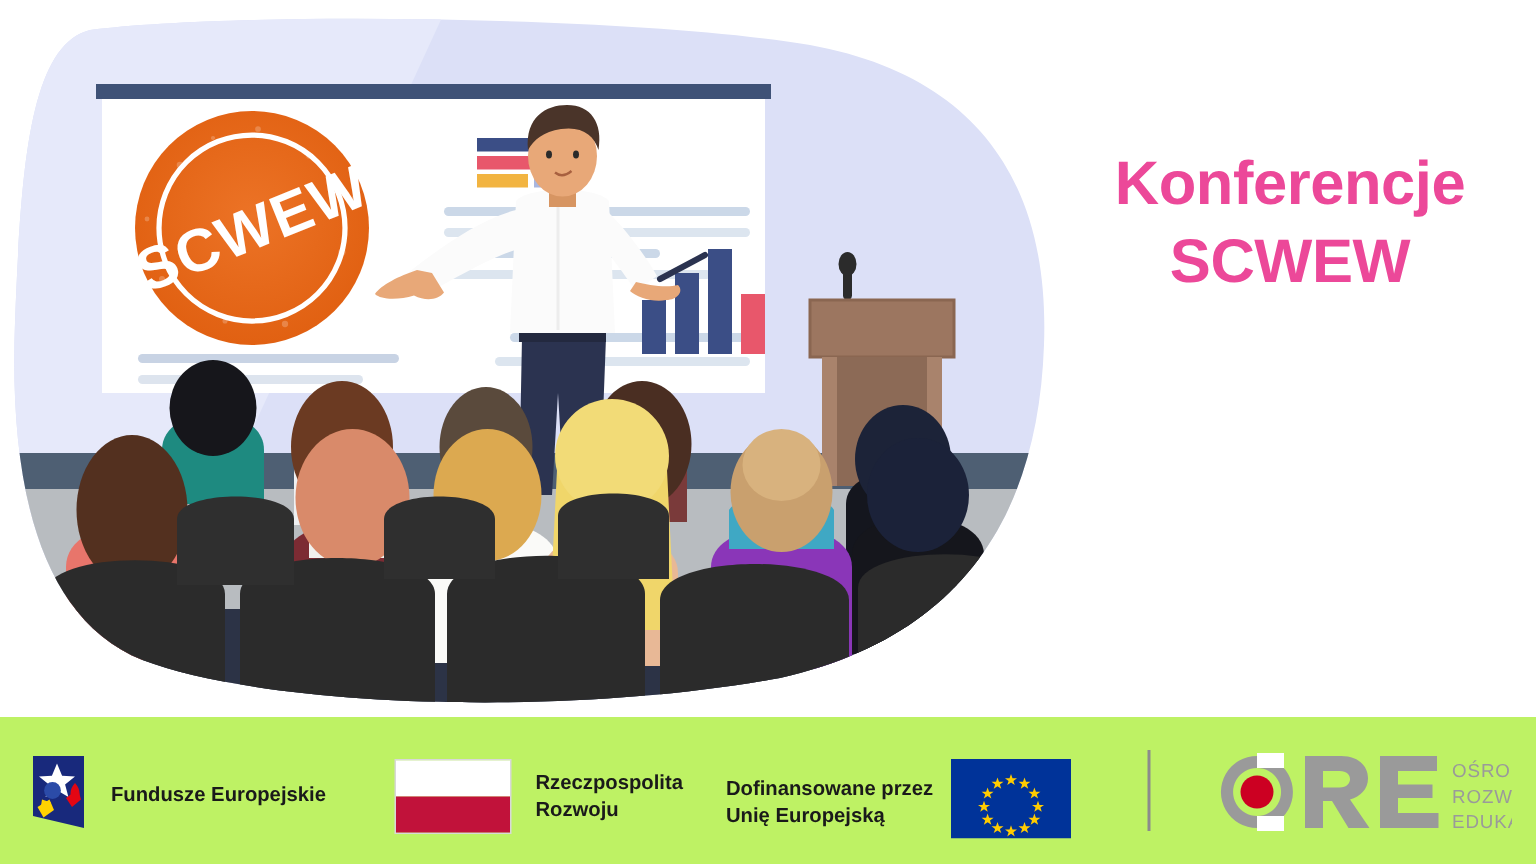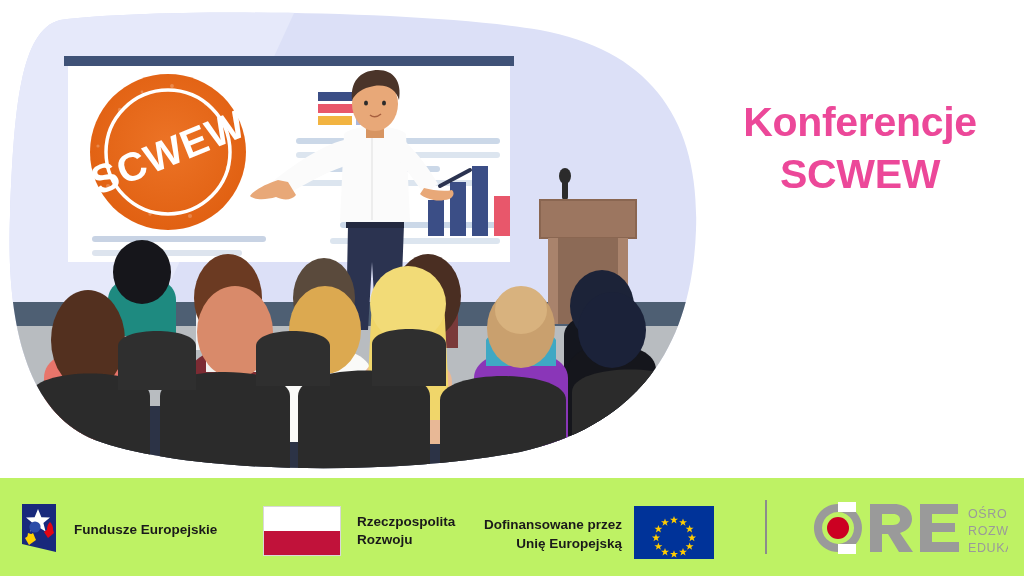--- a/index.html
+++ b/index.html
@@ -29,21 +29,21 @@
   .lockup{position:absolute;display:flex;align-items:center;}
   .lockup .txt{
     color:#1a1a1a;font-weight:bold;font-size:13.5px;line-height:1.35;
     white-space:nowrap;
   }
   .fe{left:14px;top:24px;}
   .fe .txt{margin-left:10px;}
   .rp{left:263px;top:28px;}
   .rp .txt{margin-left:16px;}
   .ue{left:484px;top:28px;}
-  .ue .txt{text-align:right;margin-right:12px;}
+  .ue .txt{text-align:left;margin-right:12px;}
   .ore{left:812px;top:24px;}
 
   .divider{
     position:absolute;left:765px;top:22px;width:2px;height:54px;background:#8c8c8c;
   }
 
   .flag-pl{width:78px;height:50px;border:1px solid #d8d8d8;box-sizing:border-box;}
   .flag-pl .w{height:49%;background:#ffffff;}
   .flag-pl .r{height:51%;background:#c1123a;}
 </style>

